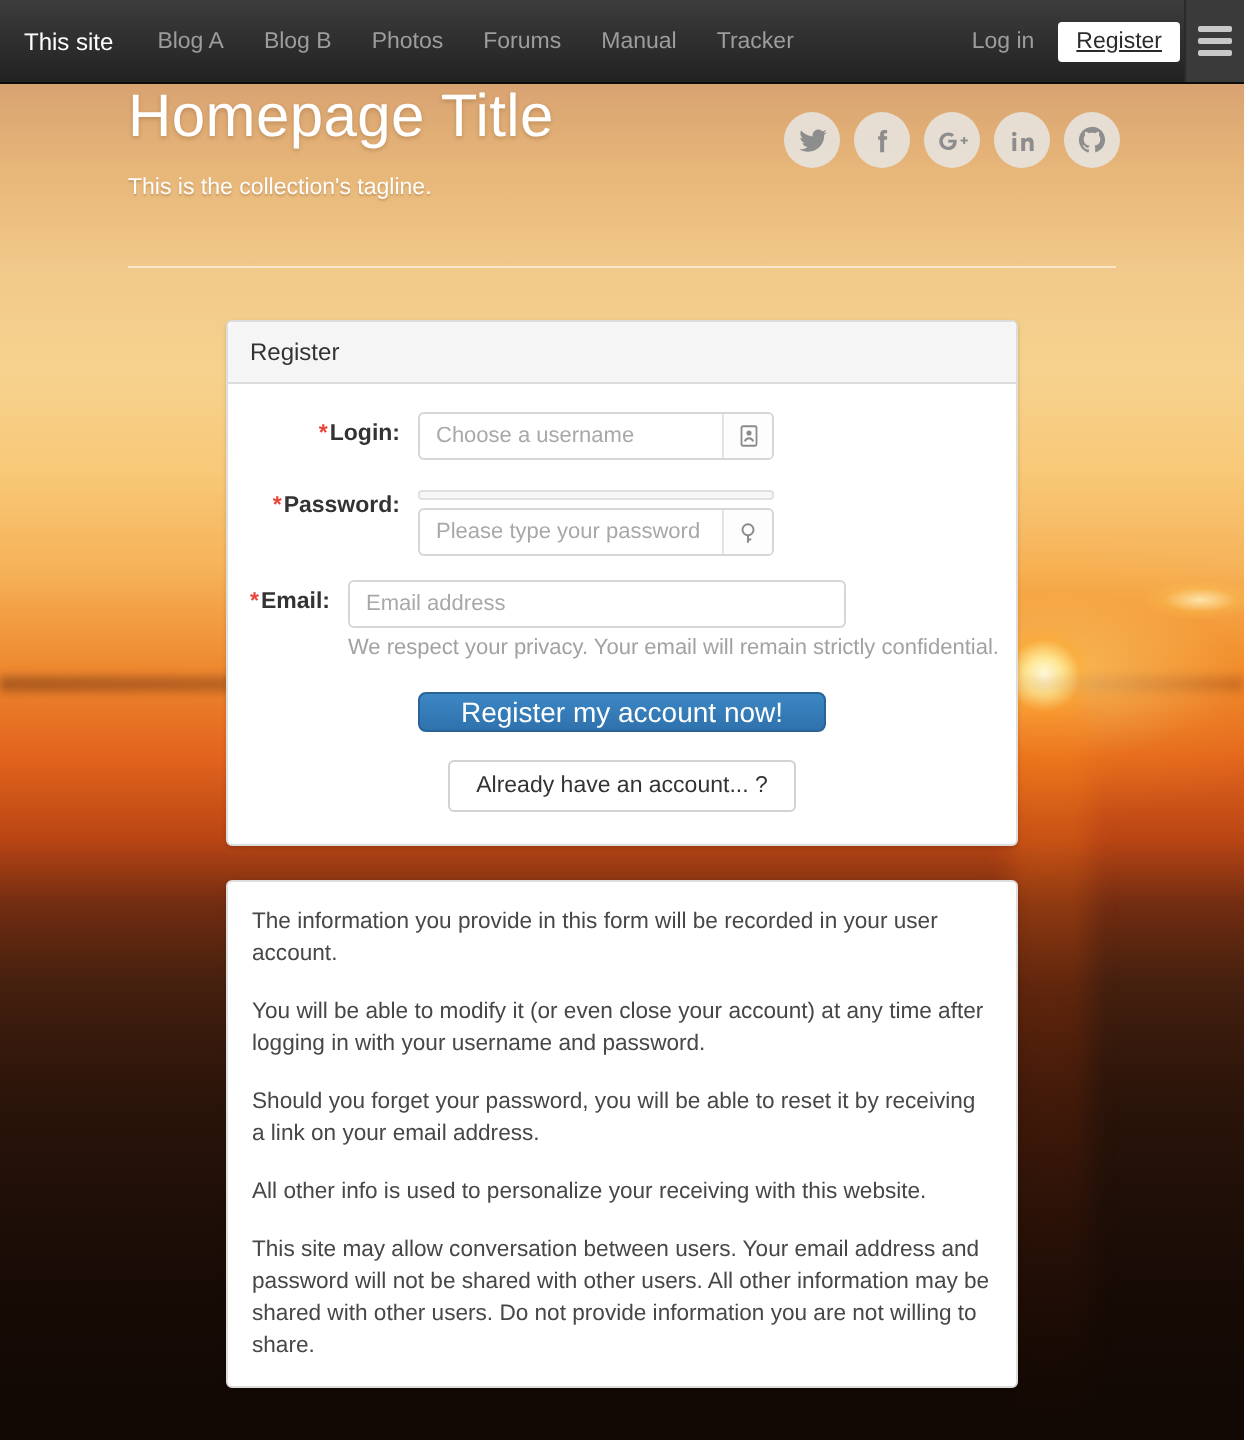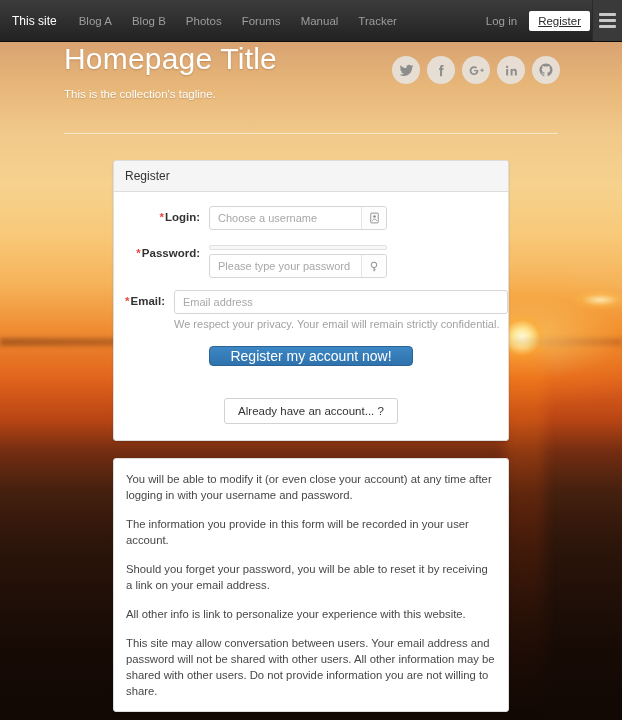--- a/index.html
+++ b/index.html
@@ -202,21 +202,21 @@
   .field-col { flex: 0 0 auto; }
   .input-group {
     display: flex;
     width: 178px;
     height: 24px;
     border: 1px solid #d6d6d6;
     border-radius: 3px;
     overflow: hidden;
     background: #fff;
   }
-  .input-group.wide { width: 334px; }
+  .input-group.wide { width: 249px; }
   .input-group input {
     flex: 1 1 auto;
     border: none; outline: none;
     padding: 0 8px;
     font-size: 11px;
     font-family: "Liberation Sans", sans-serif;
     color: #555555;
     background: transparent;
     min-width: 0;
   }
@@ -247,21 +247,21 @@
     border: 1px solid #2a6496;
     border-radius: 4px;
     color: #ffffff;
     font-size: 14px;
     padding: 1px 20px;
     cursor: pointer;
     font-family: "Liberation Sans", sans-serif;
   }
   #btn-have-account {
     display: inline-block;
-    margin-top: 32px;
+    margin-top: 14px;
     background: #ffffff;
     border: 1px solid #d2d2d2;
     border-radius: 3px;
     color: #333333;
     font-size: 11.5px;
     padding: 6px 13px;
     cursor: pointer;
     font-family: "Liberation Sans", sans-serif;
   }
 
@@ -393,20 +393,20 @@
       <div id="actions">
         <button id="btn-register">Register my account now!</button>
         <br>
         <button id="btn-have-account">Already have an account... ?</button>
       </div>
 
     </div>
   </div>
 
   <div class="panel" id="info-panel">
+    <p>The information you provide in this form will be recorded in your user account.</p>
     <p>You will be able to modify it (or even close your account) at any time after logging in with your username and password.</p>
-    <p>The information you provide in this form will be recorded in your user account.</p>
     <p>Should you forget your password, you will be able to reset it by receiving a link on your email address.</p>
-    <p>All other info is link to personalize your experience with this website.</p>
+    <p>All other info is used to personalize your receiving with this website.</p>
     <p>This site may allow conversation between users. Your email address and password will not be shared with other users. All other information may be shared with other users. Do not provide information you are not willing to share.</p>
   </div>
 
 </div>
 
 </body></html>

